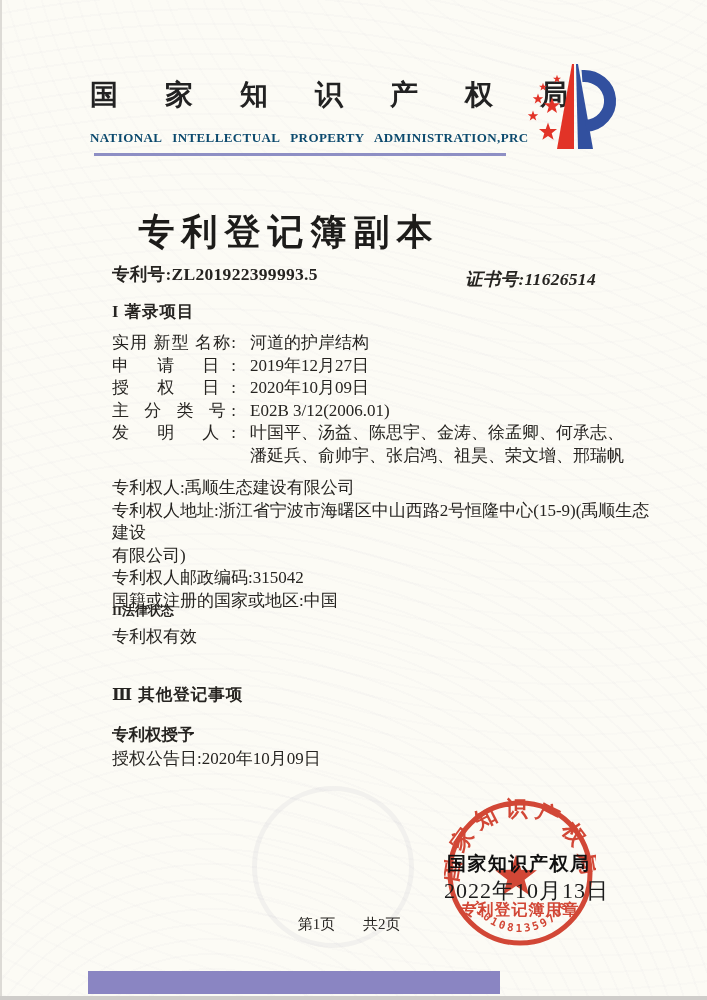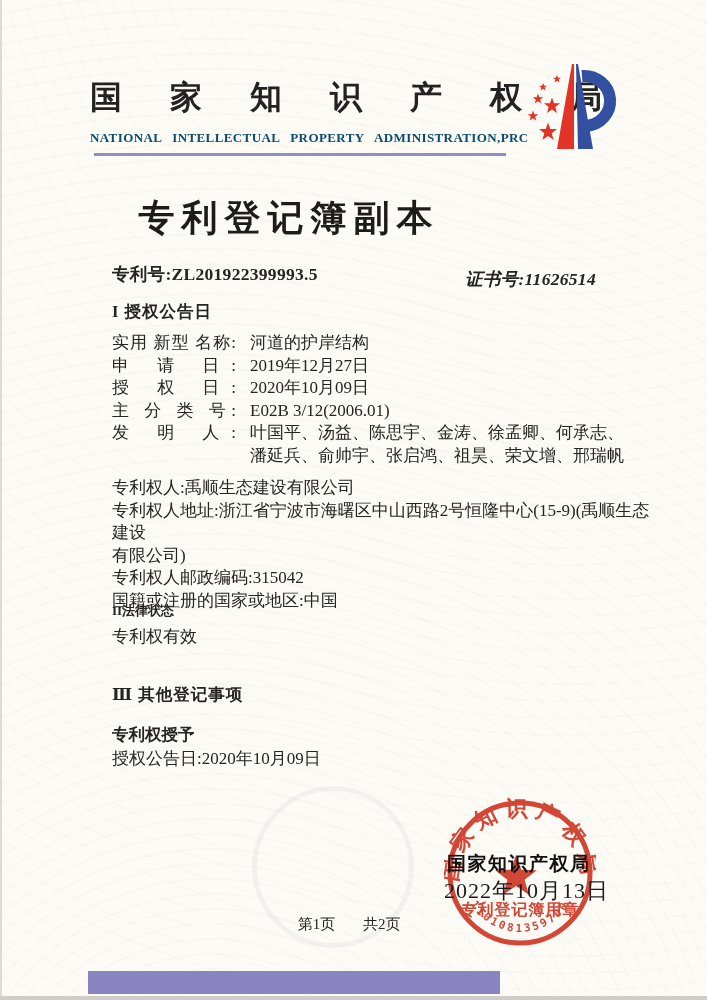--- a/index.html
+++ b/index.html
@@ -16,32 +16,32 @@
     content:"";position:absolute;inset:0;pointer-events:none;
     background:repeating-radial-gradient(circle at 30% 115%,rgba(185,180,200,0.05) 0 2px,transparent 2px 15px),
                repeating-radial-gradient(circle at 80% -15%,rgba(185,180,200,0.04) 0 2px,transparent 2px 17px);
   }
   .scan-edge-bottom{position:absolute;left:0;bottom:0;width:707px;height:4px;background:#cfcdca;}
   .scan-edge-left{position:absolute;left:0;top:0;width:2px;height:1000px;background:#dddbd6;}
 
   
   .hdr-cn{
     position:absolute;left:90px;top:76px;
-    font-size:32px;font-weight:bold;letter-spacing:20px;white-space:nowrap;color:#222;
+    font-size:28px;font-weight:bold;letter-spacing:20px;white-space:nowrap;color:#222;
   }
   .hdr-en{
     position:absolute;left:90px;top:130px;
     font-size:13px;font-weight:bold;letter-spacing:0.4px;word-spacing:7px;white-space:nowrap;color:#0c4a6e;
   }
   .hdr-rule{position:absolute;left:94px;top:153px;width:412px;height:3px;background:#8e8fc4;}
   .logo{position:absolute;left:512px;top:54px;width:134px;height:110px;}
 
   
   .doc-title{
-    position:absolute;left:0;top:194px;width:578px;text-align:center;
+    position:absolute;left:0;top:208px;width:578px;text-align:center;
     font-size:36px;font-weight:bold;letter-spacing:7px;color:#1d1c1a;
   }
   .meta-row{position:absolute;left:0;top:262px;width:707px;height:26px;font-size:17.5px;font-weight:bold;}
   .meta-patent{position:absolute;left:112px;top:0;letter-spacing:0.3px;}
   .meta-cert{position:absolute;left:465px;top:5px;letter-spacing:0.3px;font-style:italic;}
 
   
   .sec1-heading{position:absolute;left:112px;top:301px;font-size:16.5px;font-weight:bold;letter-spacing:1px;}
   .fields{position:absolute;left:112px;top:332px;width:540px;font-size:17px;line-height:22.6px;}
   .f-row{display:flex;align-items:flex-start;}
@@ -110,21 +110,21 @@
     <path d="M 70,22 A 26 25 0 1 1 74,72" fill="none" stroke="#32509f" stroke-width="12"></path>
   </svg>
 
   <div class="doc-title">专利登记簿副本</div>
 
   <div class="meta-row">
     <span class="meta-patent">专利号:ZL201922399993.5</span>
     <span class="meta-cert">证书号:11626514</span>
   </div>
 
-  <div class="sec1-heading">I 授权公告日</div>
+  <div class="sec1-heading">I 著录项目</div>
   <div class="fields">
     <div class="f-row">
       <span class="f-label">实用 新型 名称:</span>
       <span class="f-value">河道的护岸结构</span>
     </div>
     <div class="f-row">
       <span class="f-label">申 请 日:</span>
       <span class="f-value">2019年12月27日</span>
     </div>
     <div class="f-row">

